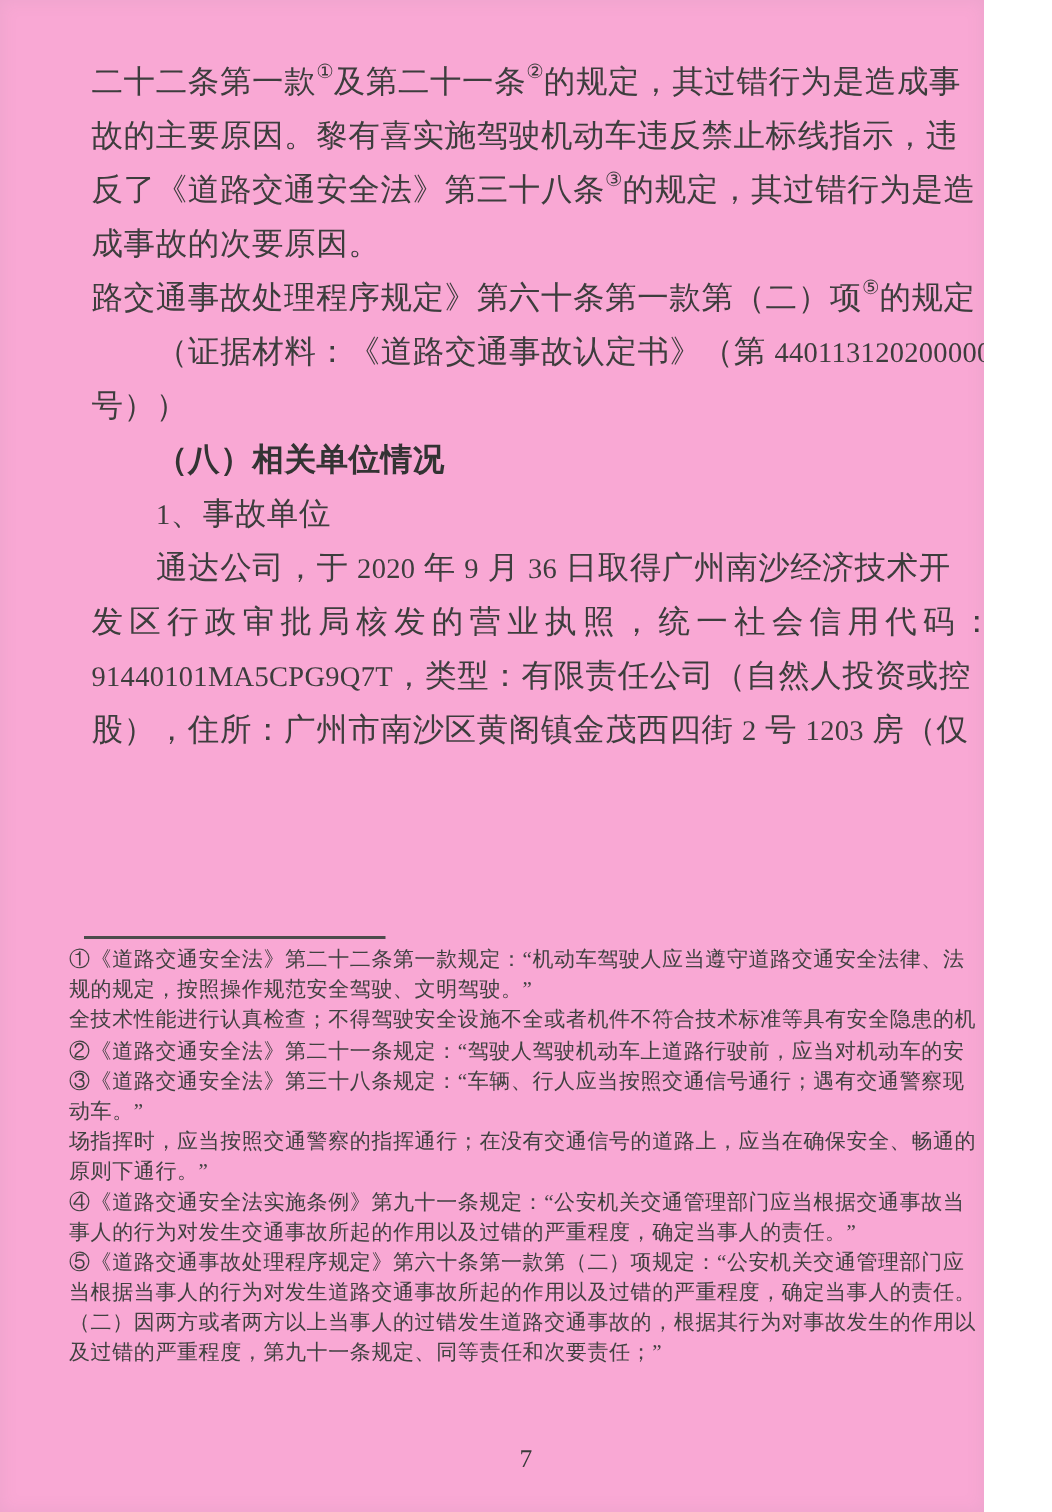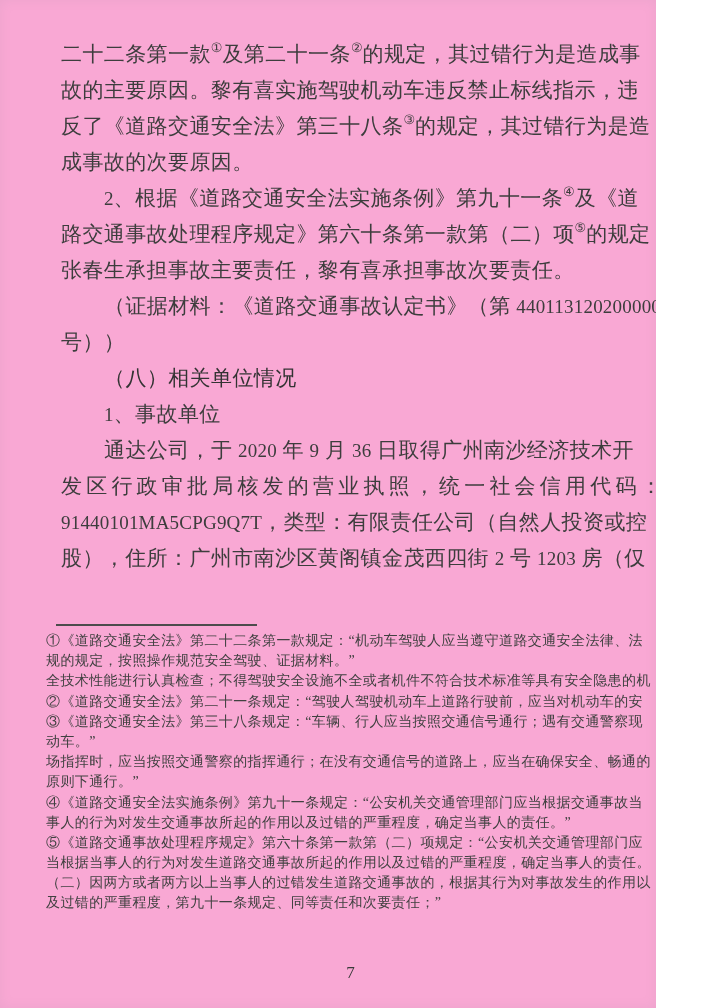--- a/index.html
+++ b/index.html
@@ -26,21 +26,21 @@
   }
   .bline {
     font-size: 21px;
     line-height: 36px;
     height: 36px;
     white-space: nowrap;
     letter-spacing: 0.4px;
     color: #3d3d3d;
   }
   .bline.indent { padding-left: 43px; }
-  .bline.bold { font-weight: normal; color: #333; }
+  .bline.bold { font-weight: bold; color: #333; }
   .bline.spread { letter-spacing: 4.2px; }
   .bline .sup {
     font-size: 13px;
     position: relative;
     top: -1px;
     vertical-align: super;
     line-height: 0;
     letter-spacing: 0;
   }
   .bline .lat {
@@ -85,39 +85,37 @@
 <body>
 
 <div class="page">
 
   <div class="body-text">
 
   <div class="bline">二十二条第一款<sup class="sup">①</sup>及第二十一条<sup class="sup">②</sup>的规定，其过错行为是造成事</div>
       <div class="bline">故的主要原因。黎有喜实施驾驶机动车违反禁止标线指示，违</div>
       <div class="bline">反了《道路交通安全法》第三十八条<sup class="sup">③</sup>的规定，其过错行为是造</div>
       <div class="bline">成事故的次要原因。</div>
-      <div class="bline indent"><span class="lat">2</span>、根据《道路交通安全法实施条例》第九十一条<sup class="sup">④</sup>及《道</div>
       <div class="bline">路交通事故处理程序规定》第六十条第一款第（二）项<sup class="sup">⑤</sup>的规定，</div>
-      <div class="bline">张春生承担事故主要责任，黎有喜承担事故次要责任。</div>
       <div class="bline indent">（证据材料：《道路交通事故认定书》（第 <span class="lat">440113120200000410</span></div>
       <div class="bline">号））</div>
       <div class="bline indent bold">（八）相关单位情况</div>
       <div class="bline indent"><span class="lat">1</span>、事故单位</div>
       <div class="bline indent">通达公司，于 <span class="lat">2020</span> 年 <span class="lat">9</span> 月 <span class="lat">36</span> 日取得广州南沙经济技术开</div>
       <div class="bline spread">发区行政审批局核发的营业执照，统一社会信用代码：</div>
       <div class="bline"><span class="lat">91440101MA5CPG9Q7T</span>，类型：有限责任公司（自然人投资或控</div>
       <div class="bline">股），住所：广州市南沙区黄阁镇金茂西四街 <span class="lat">2</span> 号 <span class="lat">1203</span> 房（仅</div>
     </div>
 
   <div class="footnote-sep"></div>
 
   <div class="footnotes">
 
   <div class="fline">①《道路交通安全法》第二十二条第一款规定：“机动车驾驶人应当遵守道路交通安全法律、法</div>
-      <div class="fline">规的规定，按照操作规范安全驾驶、证据材料。”</div>
+      <div class="fline">规的规定，按照操作规范安全驾驶、文明驾驶。”</div>
       <div class="fline">全技术性能进行认真检查；不得驾驶安全设施不全或者机件不符合技术标准等具有安全隐患的机</div>
       <div class="fline">②《道路交通安全法》第二十一条规定：“驾驶人驾驶机动车上道路行驶前，应当对机动车的安</div>
       <div class="fline">③《道路交通安全法》第三十八条规定：“车辆、行人应当按照交通信号通行；遇有交通警察现</div>
       <div class="fline">动车。”</div>
       <div class="fline">场指挥时，应当按照交通警察的指挥通行；在没有交通信号的道路上，应当在确保安全、畅通的</div>
       <div class="fline">原则下通行。”</div>
       <div class="fline">④《道路交通安全法实施条例》第九十一条规定：“公安机关交通管理部门应当根据交通事故当</div>
       <div class="fline">事人的行为对发生交通事故所起的作用以及过错的严重程度，确定当事人的责任。”</div>
       <div class="fline">⑤《道路交通事故处理程序规定》第六十条第一款第（二）项规定：“公安机关交通管理部门应</div>
       <div class="fline">当根据当事人的行为对发生道路交通事故所起的作用以及过错的严重程度，确定当事人的责任。</div>

